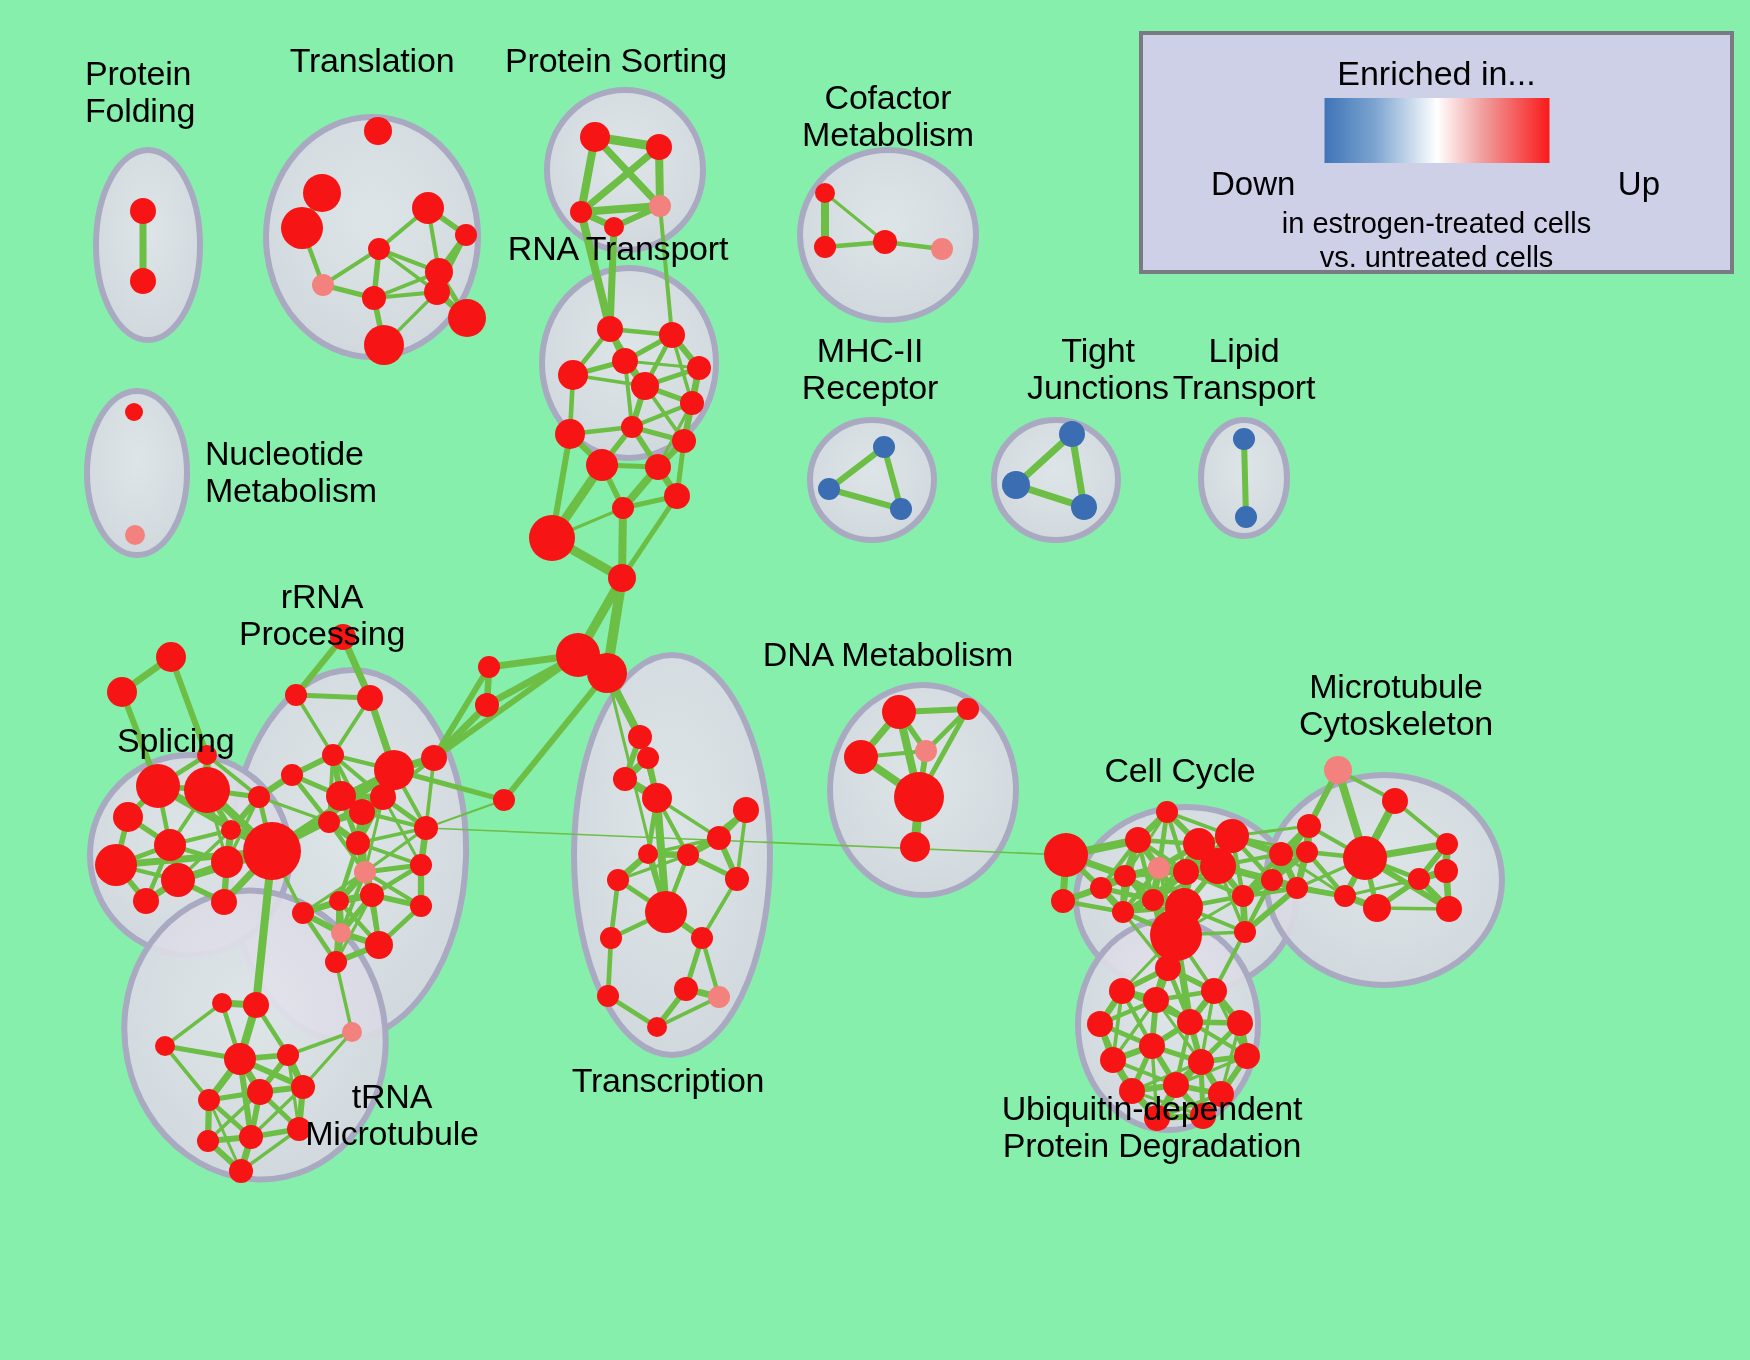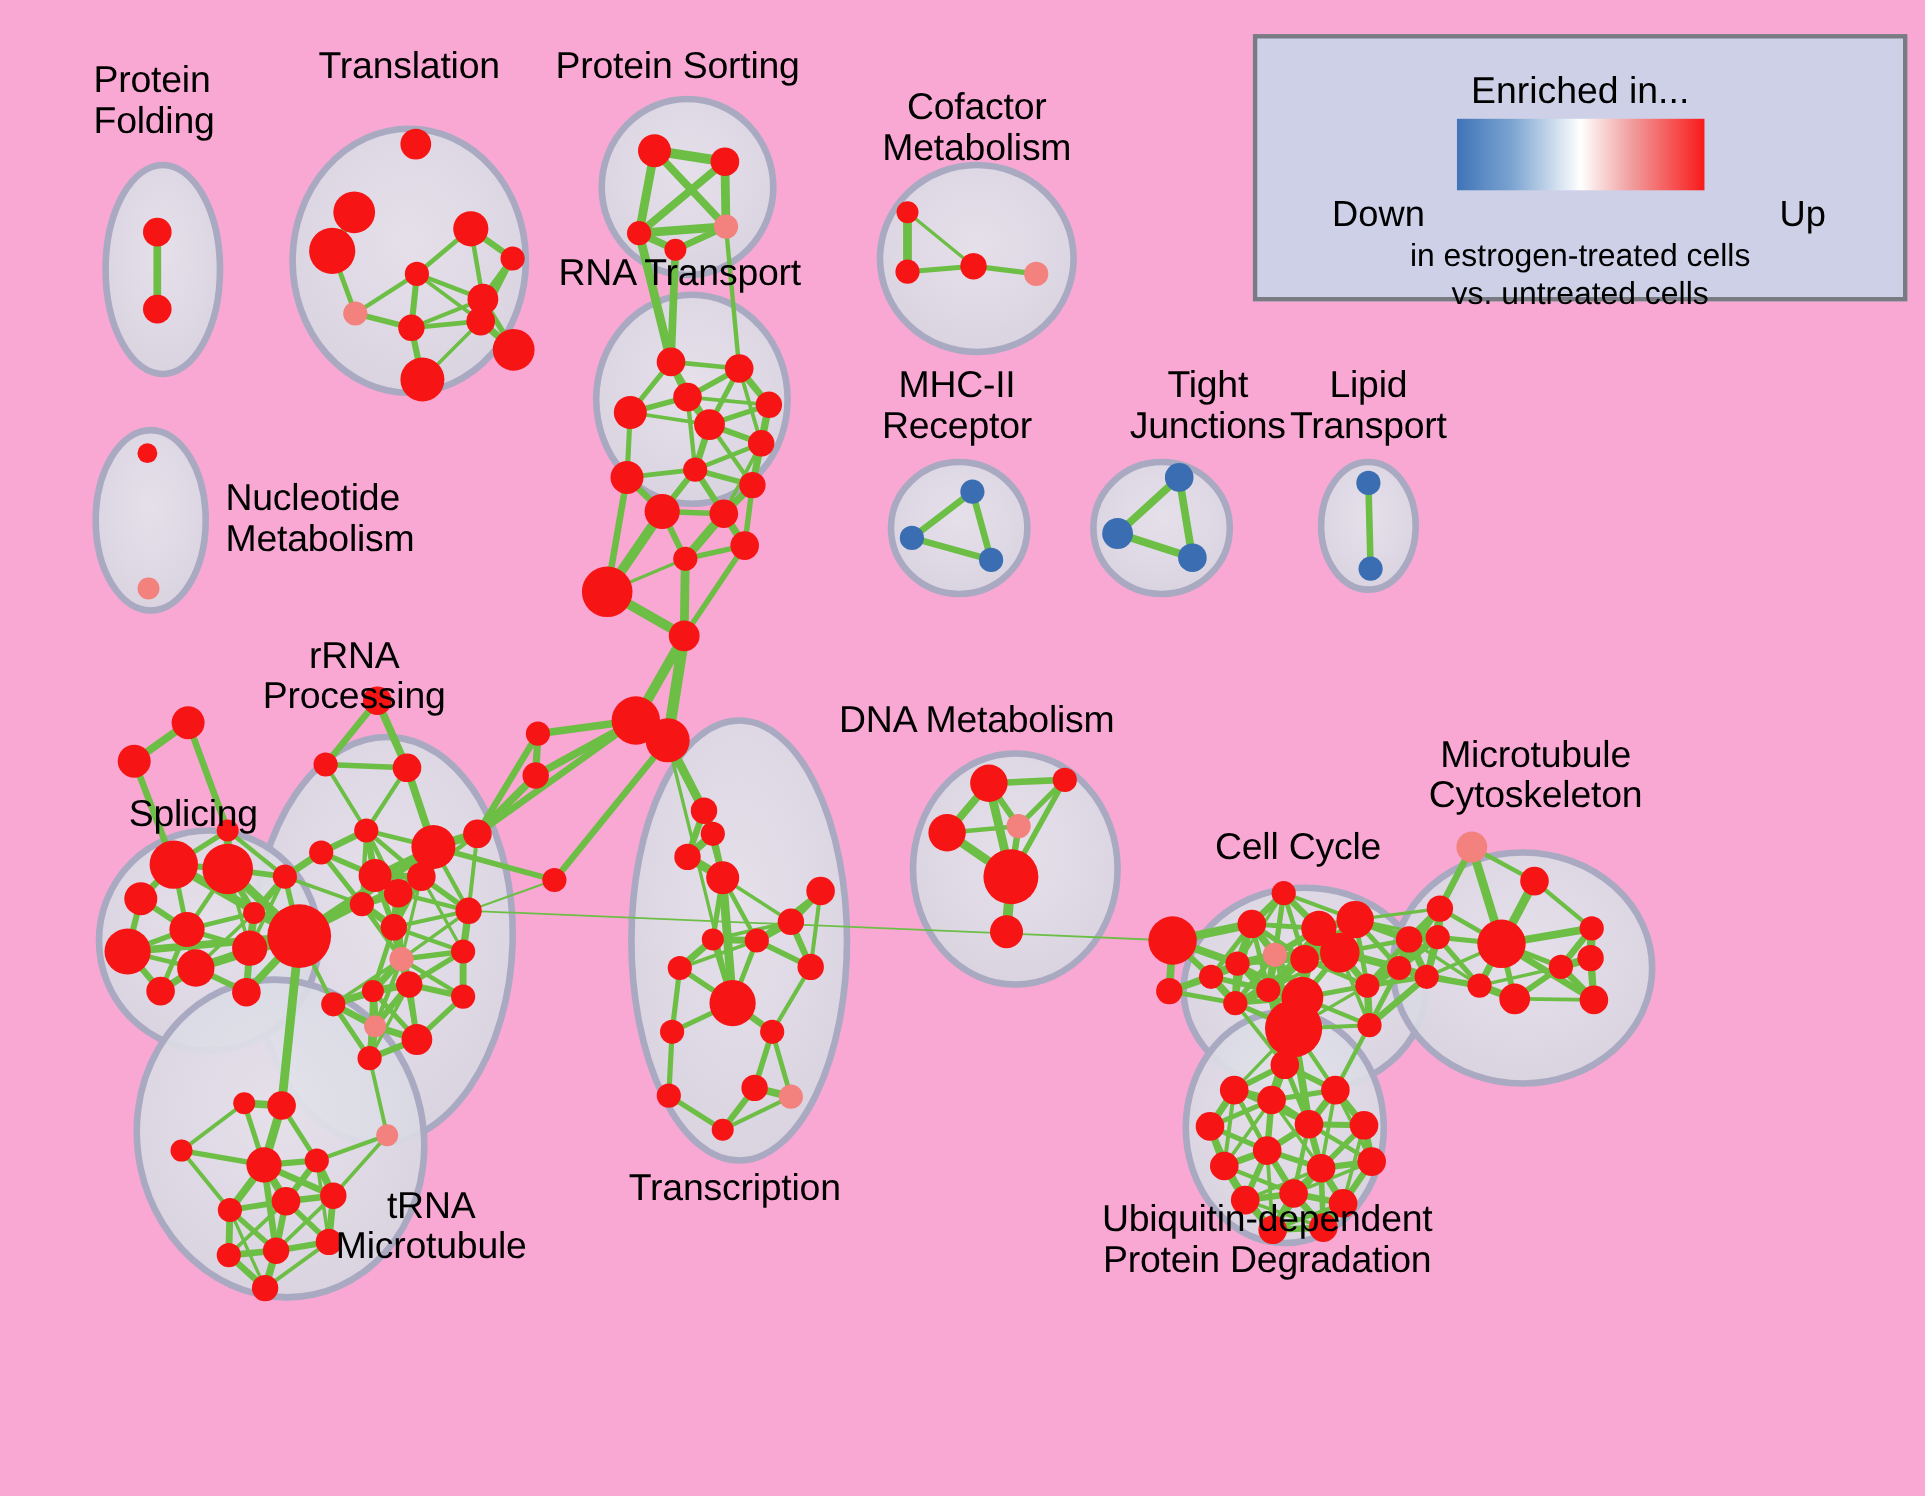--- a/index.html
+++ b/index.html
@@ -28,21 +28,21 @@
   
   #legend{
     position:absolute;
     left:1139px;top:31px;
     width:595px;height:243px;
     background:#ced0e8;
     border:4px solid #7a7a82;
     box-sizing:border-box;
   }
   #legend-inner{
-    position:relative;width:100%;height:100%;margin-top:10px;
+    position:relative;width:100%;height:100%;
   }
   #legend-title{
     position:absolute;top:19px;left:0;width:100%;
     text-align:center;font-size:34px;color:#000;
   }
   #legend-bar{
     position:absolute;left:50%;transform:translateX(-50%);
     top:63px;width:225px;height:65px;
     background:linear-gradient(to right,#3f74b8 0%,#7ba3d0 22%,#ffffff 50%,#f0a0a0 70%,#fa1a1a 100%);
   }
@@ -57,21 +57,21 @@
     text-align:center;font-size:29px;color:#000;
   }
   #legend-sub2{
     position:absolute;top:206px;left:0;width:100%;
     text-align:center;font-size:29px;color:#000;
   }
 </style>
 </head>
 <body>
 
-<div id="figure" style="width: 1750px; height: 1360px; background: #f9a8d4;">
+<div id="figure" style="width: 1750px; height: 1360px; background: #86efac;">
 
   <svg id="netsvg" viewBox="0 0 1750 1360" preserveAspectRatio="none">
       <defs>
         <radialGradient id="cgrad" cx="50%" cy="42%" r="62%">
           <stop offset="0%" stop-color="#e4e4ec"></stop>
           <stop offset="62%" stop-color="#dcdce6"></stop>
           <stop offset="100%" stop-color="#d6d6e0"></stop>
         </radialGradient>
       </defs>
     <g id="g-clusters">

